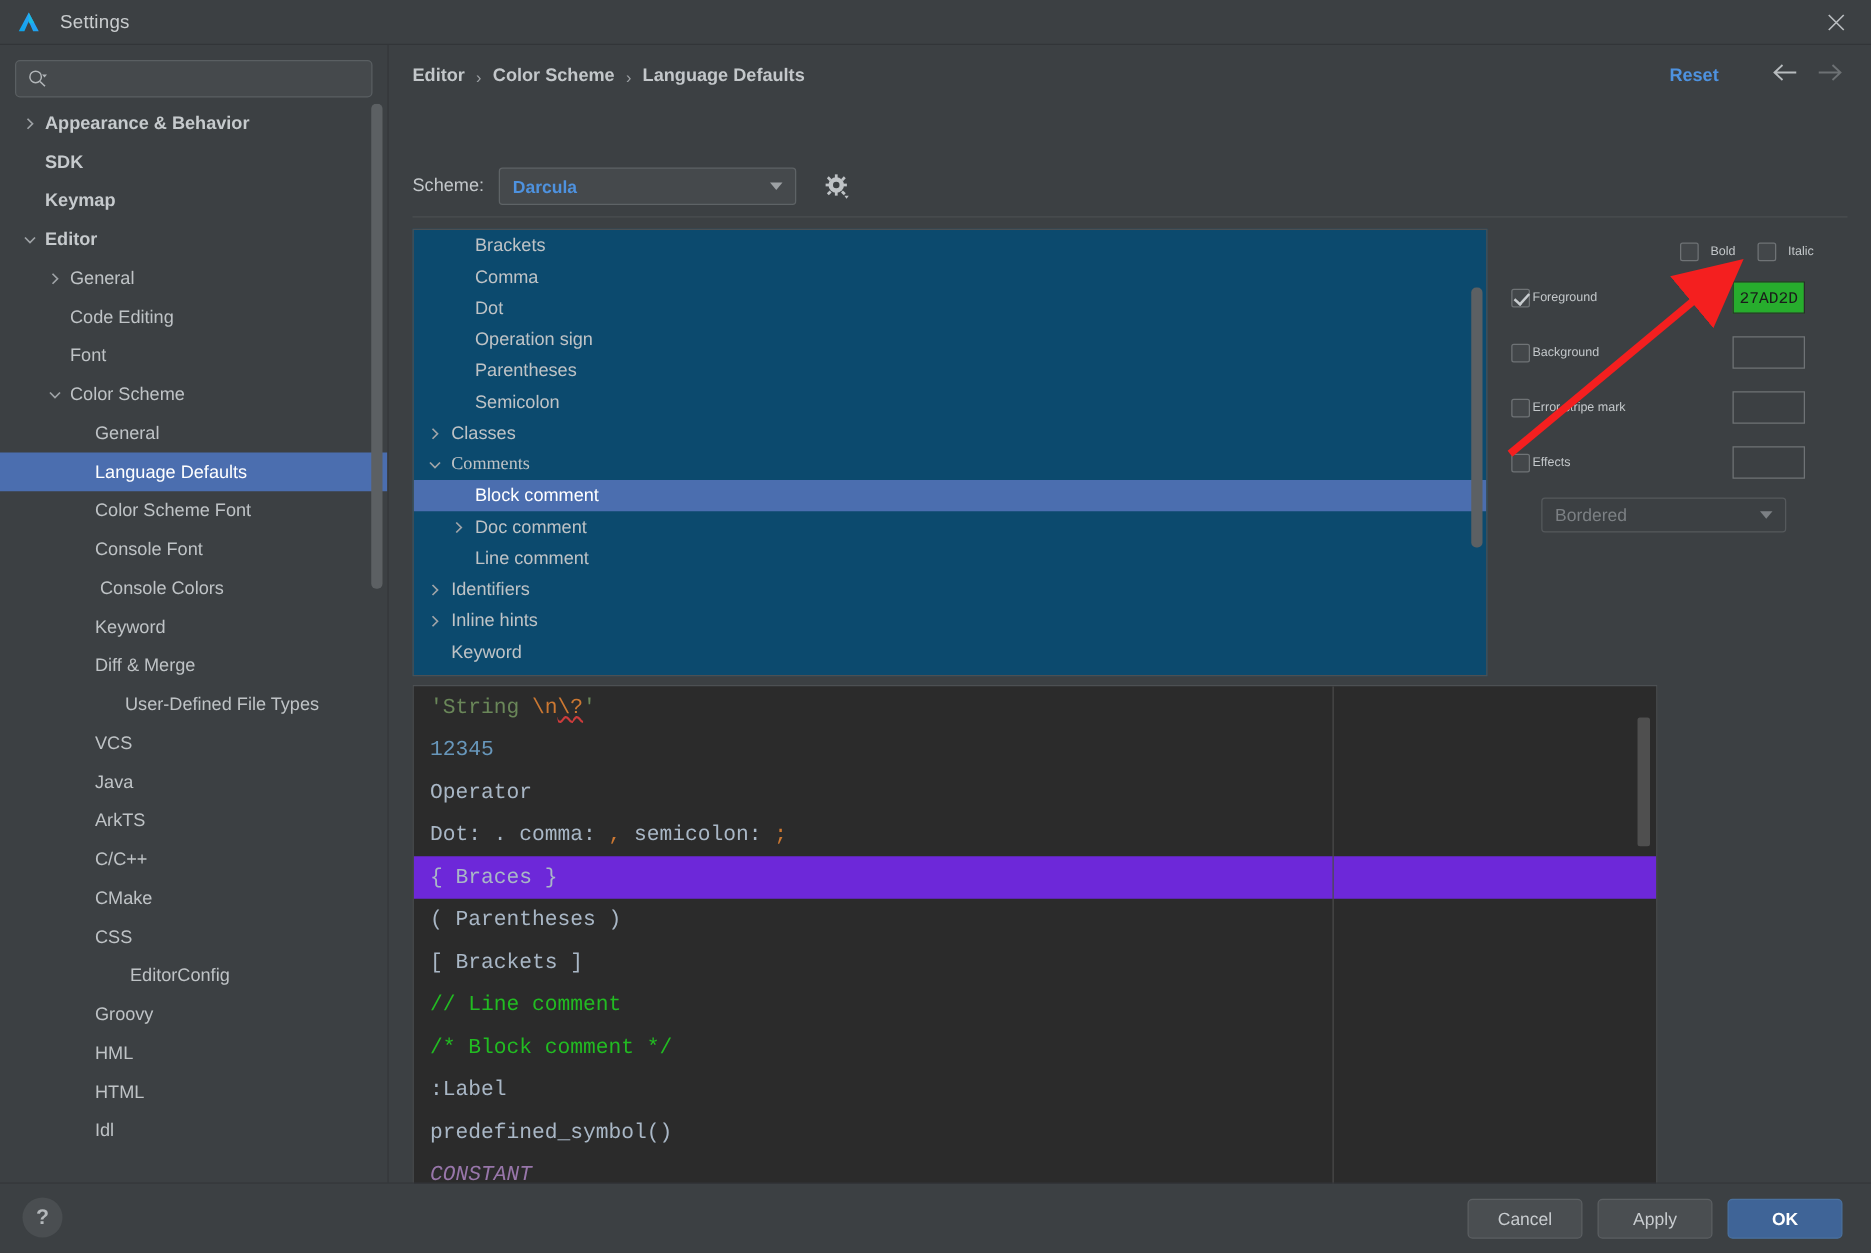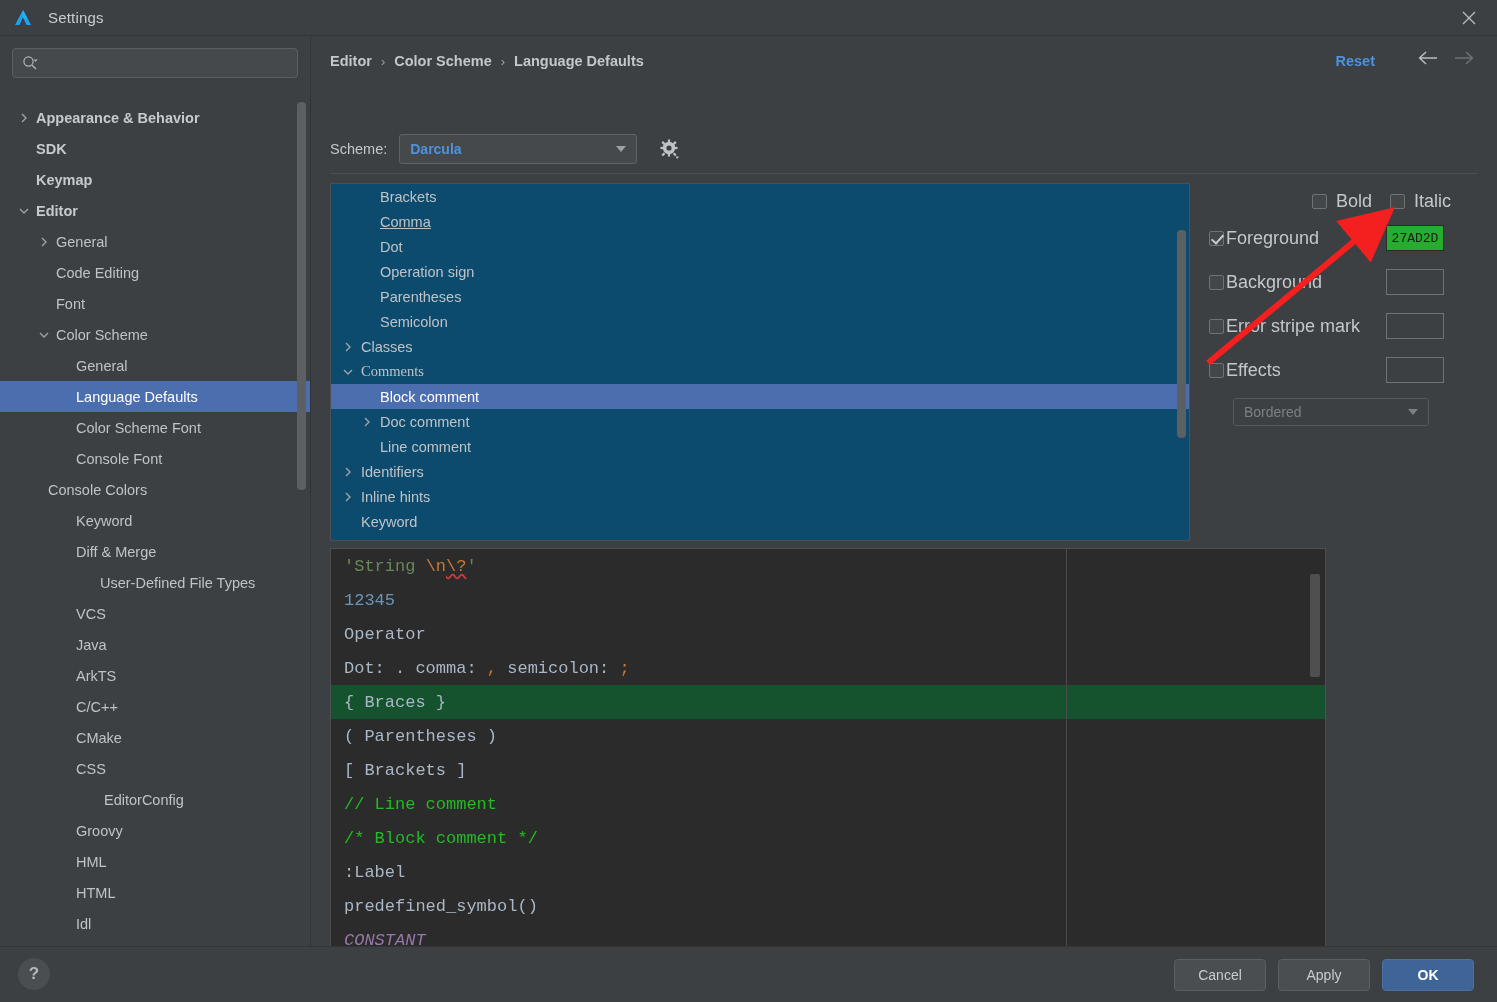--- a/index.html
+++ b/index.html
@@ -48,21 +48,21 @@
     height: 30px; background: #45494c; border: 1px solid #5a5f62;
     border-radius: 4px; display: flex; align-items: center; padding: 0 8px;
   }
   .search-icon { width: 18px; height: 18px; color: #b2b6b9; flex: 0 0 auto; }
   .search-icon svg { display:block; }
   .search-input {
     flex: 1 1 auto; background: transparent; border: 0; outline: none;
     color: #cfd2d4; font-size: 13px; font-family: "Liberation Sans", sans-serif;
     margin-left: 4px;
   }
-  .tree { margin-top: 24px; position: relative; height: 838px; overflow: hidden; }
+  .tree { margin-top: 5px; position: relative; height: 838px; overflow: hidden; }
   .tnode {
     height: 31px; display: flex; align-items: center;
     font-size: 14.5px; color: #bfc3c6; white-space: nowrap;
     cursor: default; padding-right: 10px;
   }
   .tnode.bold { font-weight: bold; color: #c6cacd; }
   .tnode.sel { background: #4b6eaf; color: #ffffff; }
   .arrow {
     width: 16px; height: 16px; flex: 0 0 auto; margin-right: 4px;
     color: #9ea2a6; display: flex; align-items: center; justify-content: center;
@@ -164,21 +164,21 @@
   .chk-group { display: flex; align-items: center; gap: 9px; }
   .chk {
     width: 15px; height: 15px; border: 1px solid #6f7376; border-radius: 2px;
     background: #43474a; flex: 0 0 auto; position: relative;
   }
   .chk.checked::after {
     content: ""; position: absolute; left: 4px; top: 0px;
     width: 5px; height: 10px; border: solid #c8cccf;
     border-width: 0 2px 2px 0; transform: rotate(42deg);
   }
-  .chk-label { font-size: 18px; color: #c3c7ca; }
+  .chk-label { font-size: 10px; color: #c3c7ca; }
   .attr-row {
     display: flex; align-items: center; height: 44px;
   }
   .attr-row .chk-label { width: 160px; margin-left: 2px; }
   .swatch {
     width: 58px; height: 26px; border: 1px solid #6f7376; background: #3c4043;
     display: flex; align-items: center; justify-content: center;
     font-family: "Liberation Mono", monospace; font-size: 13px; color: #1a1a1a;
   }
   .swatch.green { background: #27ad2d; border-color: #2a2a2a; }
@@ -200,21 +200,21 @@
   }
   .pv-guide {
     position: absolute; left: 735px; top: 0; width: 1px; height: 100%;
     background: #4b4b4b;
   }
   .pv-line {
     height: 34px; display: flex; align-items: center;
     font-family: "Liberation Mono", monospace; font-size: 17px;
     padding-left: 13px; white-space: pre; color: #a9b7c6;
   }
-  .pv-line.hl { background: #14532d; }
+  .pv-line.hl { background: #6d28d9; }
   .pv-sb-thumb {
     position: absolute; right: 5px; top: 25px; width: 10px; height: 103px;
     background: #4f4f4f; border-radius: 2px;
   }
   .tok-str { color: #6a8759; }
   .tok-esc { color: #cc7832; position: relative; }
   .tok-esc.bad { text-decoration: underline wavy #cc3b3b; text-underline-offset: 3px; }
   .tok-num { color: #6897bb; }
   .tok-punct-orange { color: #cc7832; }
   .tok-comment { color: #22bb22; }
@@ -375,21 +375,21 @@
           <span>Color Scheme Font</span>
         </div>
         <div class="tnode" style="padding-left: 56px;">
           <span class="arrow blank">
             <svg width="10" height="10" viewBox="0 0 10 10">
               <path d="M3 1 L7 5 L3 9" stroke="currentColor" stroke-width="1.4" fill="none"></path>
             </svg>
           </span>
           <span>Console Font</span>
         </div>
-        <div class="tnode" style="padding-left: 28px;">
+        <div class="tnode" style="padding-left: 60px;">
           <span class="arrow blank">
             <svg width="10" height="10" viewBox="0 0 10 10">
               <path d="M3 1 L7 5 L3 9" stroke="currentColor" stroke-width="1.4" fill="none"></path>
             </svg>
           </span>
           <span>Console Colors</span>
         </div>
         <div class="tnode" style="padding-left: 56px;">
           <span class="arrow blank">
             <svg width="10" height="10" viewBox="0 0 10 10">
@@ -567,21 +567,21 @@
             </svg>
           </span>
           <span style="margin-left: 4px;">Brackets</span>
         </div>
         <div class="cat-row">
           <span class="cat-arrow blank" style="margin-left: 27px;">
             <svg width="10" height="10" viewBox="0 0 10 10">
               <path d="M3 1 L7 5 L3 9" stroke="currentColor" stroke-width="1.4" fill="none"></path>
             </svg>
           </span>
-          <span style="margin-left: 4px; text-decoration: underline;">Comma</span>
+          <span style="margin-left: 4px;">Comma</span>
         </div>
         <div class="cat-row">
           <span class="cat-arrow blank" style="margin-left: 27px;">
             <svg width="10" height="10" viewBox="0 0 10 10">
               <path d="M3 1 L7 5 L3 9" stroke="currentColor" stroke-width="1.4" fill="none"></path>
             </svg>
           </span>
           <span style="margin-left: 4px;">Dot</span>
         </div>
         <div class="cat-row">

